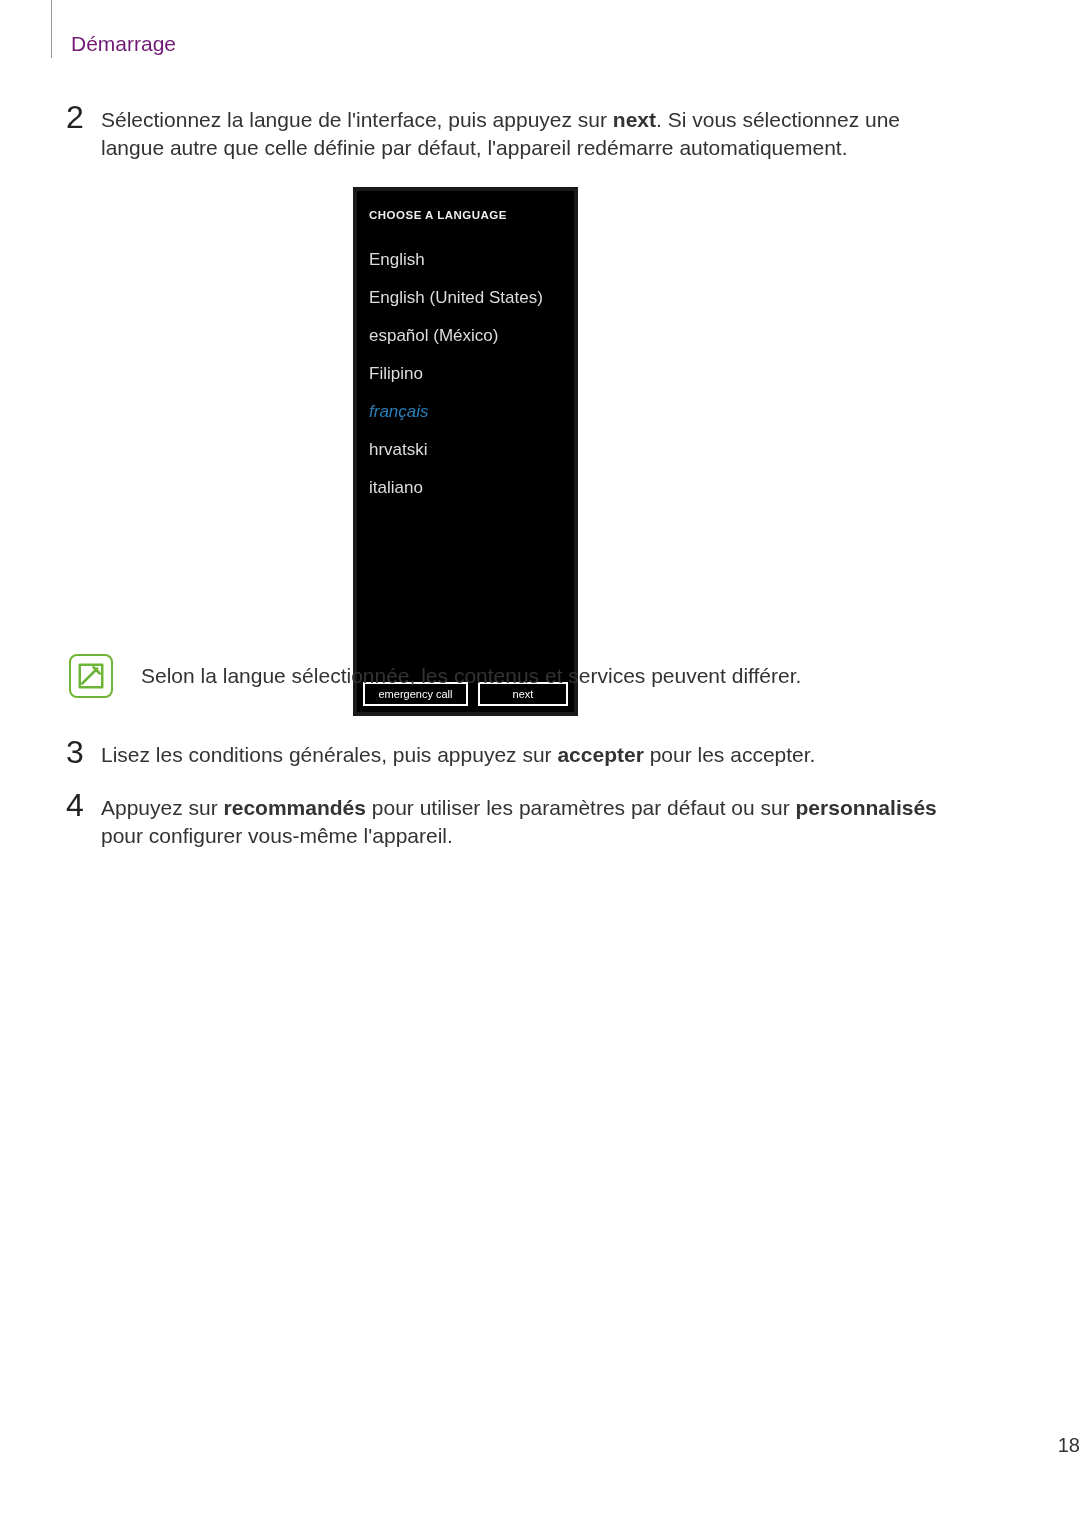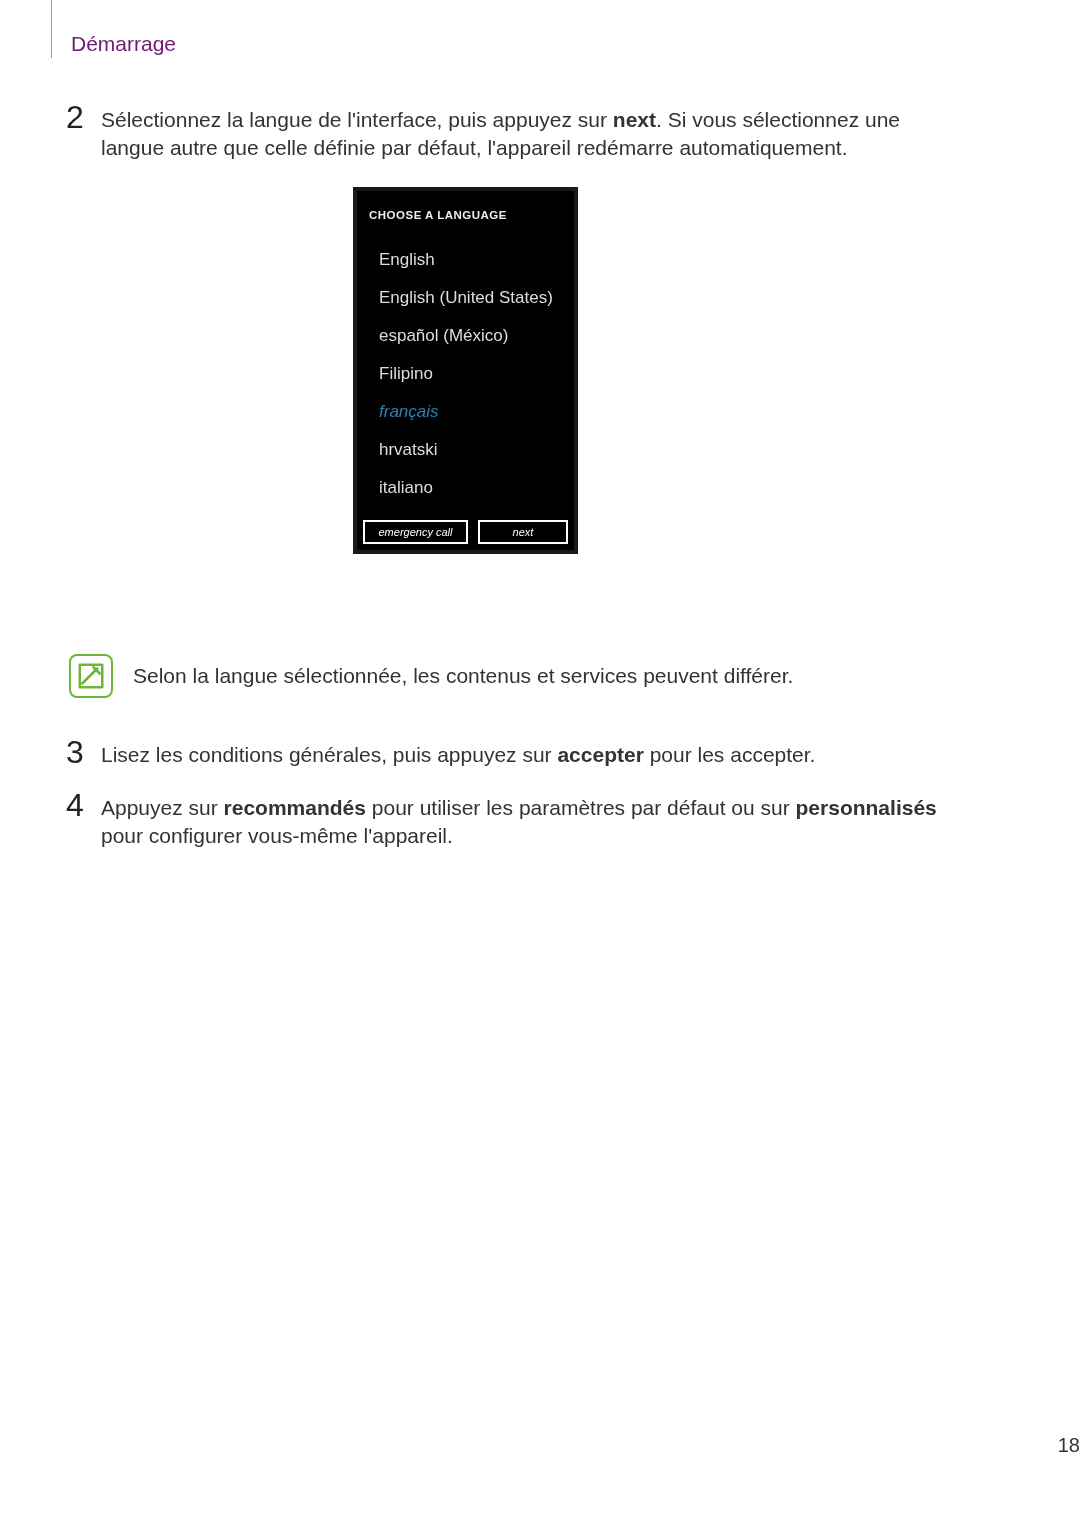--- a/index.html
+++ b/index.html
@@ -49,21 +49,21 @@
       line-height: 1.35;
       max-width: 840px;
       padding-top: 6px;
     }
     .bold { font-weight: 600; }
     .phone-screen {
       position: absolute;
       left: 353px;
       top: 187px;
       width: 225px;
-      height: 367px;
+      height: 529px;
       background: #000;
       border: 4px solid #1a1a1a;
       color: #fff;
       font-family: "Segoe UI", Arial, sans-serif;
       display: flex;
       flex-direction: column;
     }
     .phone-header {
       font-size: 11.5px;
       font-weight: 600;
@@ -75,49 +75,47 @@
       flex: 1;
       display: flex;
       flex-direction: column;
       padding-top: 10px;
     }
     .lang-item {
       padding: 9px 12px;
       font-size: 17px;
       color: #ddd;
       font-weight: 300;
-      margin-left: 10px;
     }
     .lang-item.selected { color: #2b7fb8; font-style: italic; }
     .phone-buttons {
       display: flex;
       gap: 10px;
       padding: 6px;
-      font-style: italic;
     }
     .phone-btn {
       border: 2px solid #fff;
       color: #fff;
       background: transparent;
       font-size: 11px;
       font-family: inherit;
       height: 24px;
       display: flex;
       align-items: center;
       justify-content: center;
     }
     .phone-btn.emergency { flex: 0 0 105px; }
     .phone-btn.next { flex: 1; }
     .info-box {
       position: absolute;
       left: 69px;
       top: 654px;
       display: flex;
       align-items: center;
-      gap: 20px;
+      gap: 28px;
     }
     .info-icon {
       width: 44px;
       height: 44px;
       border: 2px solid #6cb536;
       border-radius: 8px;
       display: flex;
       align-items: center;
       justify-content: center;
       flex-shrink: 0;

